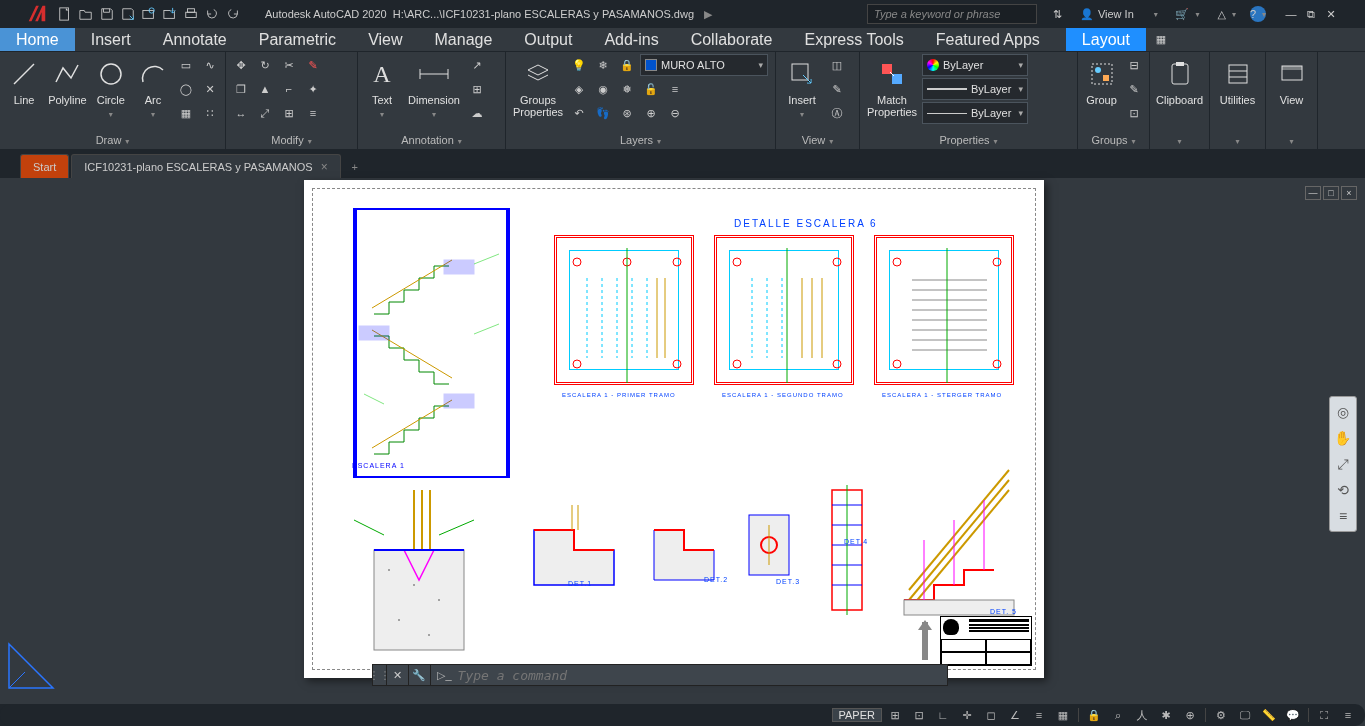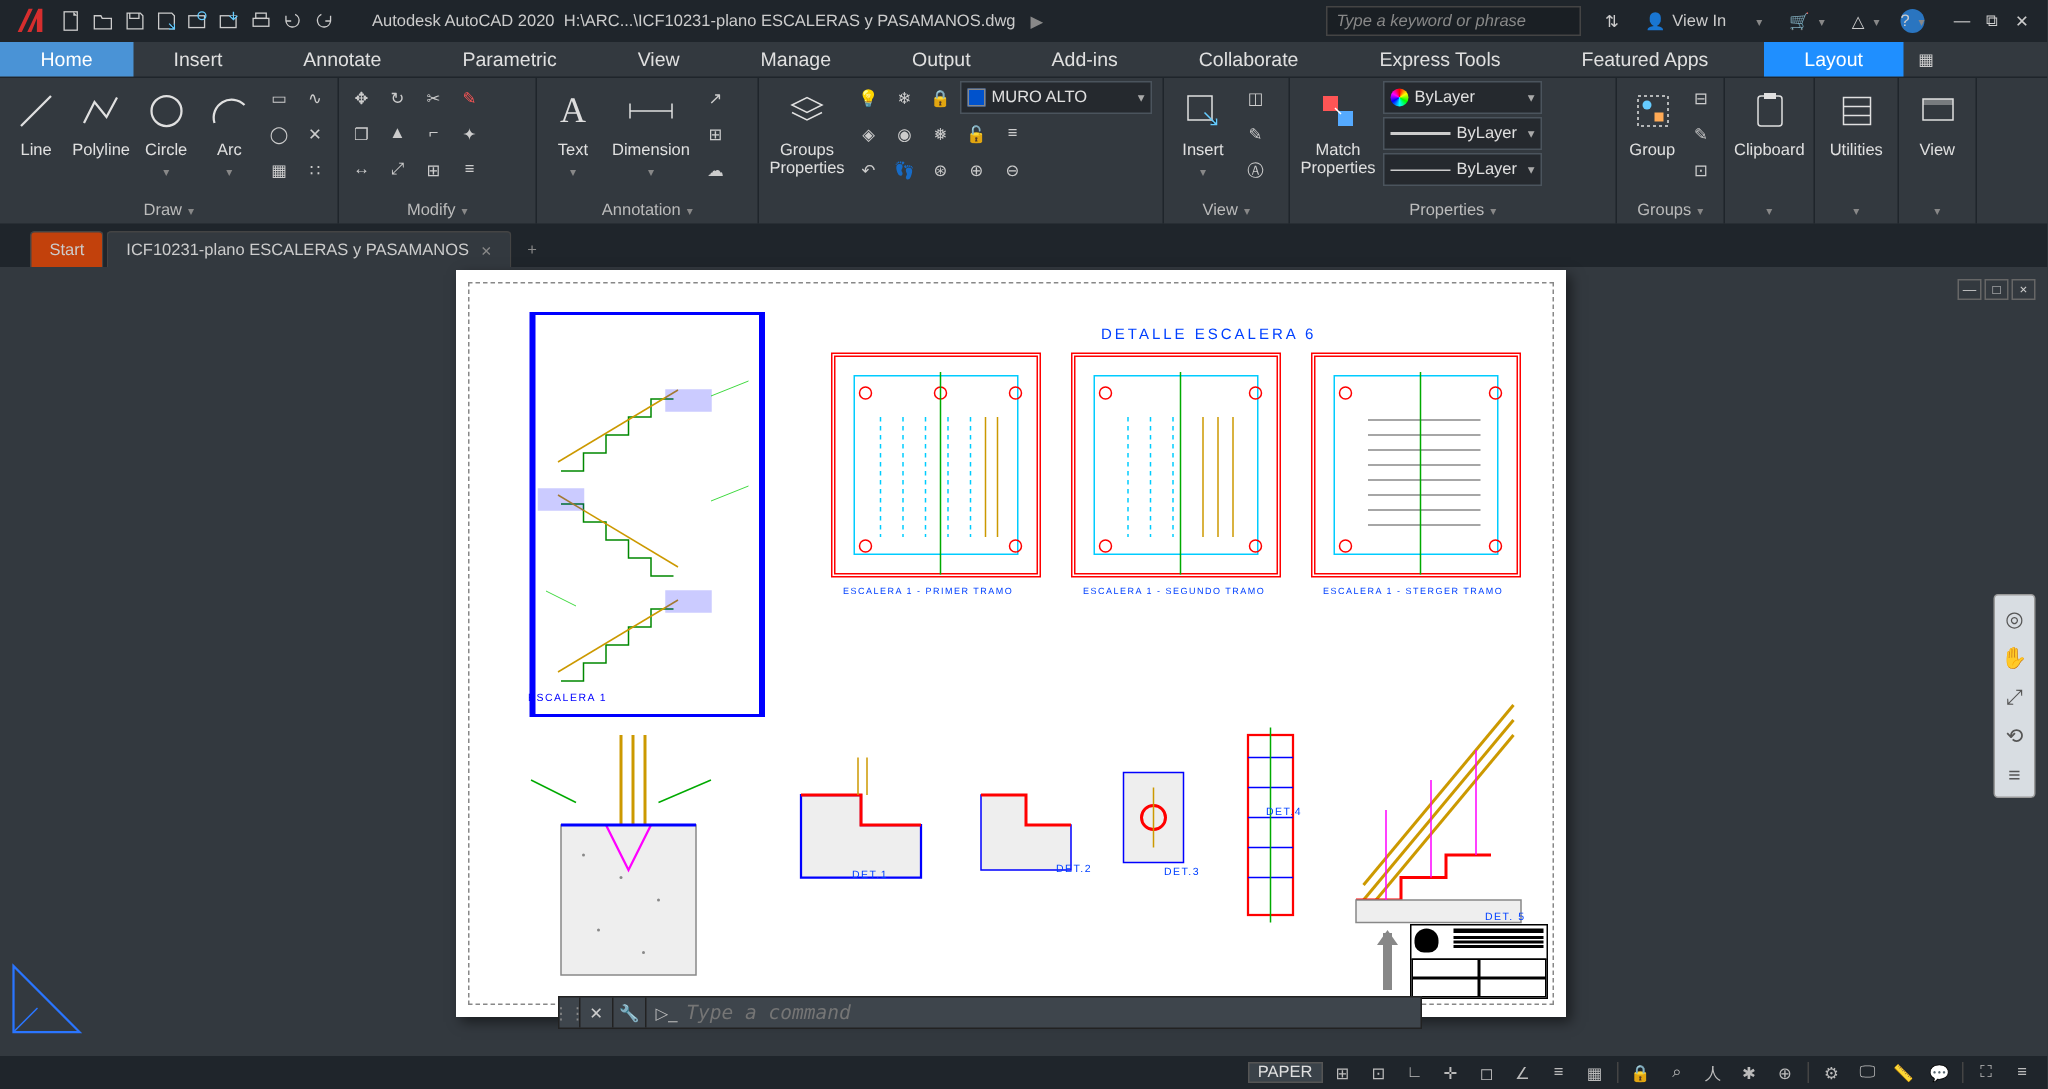--- a/index.html
+++ b/index.html
@@ -1,31 +1,31 @@
 <!DOCTYPE html>
 <html><head>
 <meta charset="utf-8">
 <style>
 * { margin:0; padding:0; box-sizing:border-box; font-family:"Segoe UI",Arial,sans-serif; user-select:none; }
 body { width:1365px; height:726px; background:#33393f; overflow:hidden; color:#e0e0e0; font-size:11px; position:relative; }
-.titlebar { height:28px; background:#1f252b; display:flex; align-items:center; padding:0 4px; gap:2px; }
+.titlebar { height:28px; background:#1f252b; display:flex; align-items:center; padding:0 21px; gap:2px; }
 .app-logo { width:32px; height:24px; display:flex; align-items:center; justify-content:center; }
 .app-logo svg { width:22px; height:22px; }
 .qat { display:flex; gap:1px; align-items:center; }
 .qat-btn { width:20px; height:20px; display:flex; align-items:center; justify-content:center; color:#ccc; cursor:pointer; }
 .title-text { margin-left:20px; color:#ccc; font-size:11px; white-space:nowrap; flex:0 0 auto; }
 .search-box { margin-left:auto; background:#1a1f24; border:1px solid #444; height:20px; width:170px; padding:0 6px; color:#888; font-style:italic; display:flex; align-items:center; }
 .title-right { display:flex; align-items:center; gap:10px; margin-left:10px; margin-right:4px; }
 .title-right .tbtn { color:#ccc; cursor:pointer; display:flex; align-items:center; gap:4px; font-size:11px; padding:2px 4px; }
 .title-right .dd::after { content:"▾"; font-size:8px; margin-left:2px; color:#888; }
 .win-ctrl { display:flex; gap:2px; margin-left:6px; }
 .win-ctrl span { width:18px; height:18px; display:flex; align-items:center; justify-content:center; color:#ccc; cursor:pointer; }
 
 .menubar { height:24px; background:#33393f; display:flex; align-items:stretch; border-bottom:1px solid #1f252b; }
-.menu-tab { padding:0 27px; display:flex; align-items:center; color:#e0e0e0; cursor:pointer; font-size:13px; }
+.menu-tab { padding:0 16px; display:flex; align-items:center; color:#e0e0e0; cursor:pointer; font-size:16px; }
 .menu-tab.active { background:#4a93d6; color:#fff; }
 .menu-tab.layout { background:#1f8fff; color:#fff; margin-left:10px; }
 .menu-gear { width:22px; display:flex; align-items:center; justify-content:center; color:#ccc; margin-left:4px; cursor:pointer; }
 
 .ribbon { height:98px; background:#33393f; display:flex; border-bottom:1px solid #1f252b; }
 .panel { border-right:1px solid #1f252b; display:flex; flex-direction:column; padding:2px 4px 0; }
 .panel-body { flex:1; display:flex; align-items:flex-start; gap:2px; }
 .panel-title { height:18px; display:flex; align-items:center; justify-content:center; color:#bbb; font-size:11px; gap:4px; }
 .panel-title .dd-arrow::after { content:"▾"; font-size:8px; color:#888; }
 .big-btn { display:flex; flex-direction:column; align-items:center; justify-content:flex-start; width:48px; padding:4px 2px; cursor:pointer; gap:4px; }
@@ -55,21 +55,21 @@
 
 .cmd-bar { position:absolute; left:372px; bottom:18px; width:576px; height:22px; background:#3e454c; border:1px solid #222; display:flex; align-items:center; }
 .cmd-bar .hdl { width:14px; display:flex; align-items:center; justify-content:center; color:#888; border-right:1px solid #222; height:100%; }
 .cmd-bar .ico-c { width:22px; display:flex; align-items:center; justify-content:center; color:#ccc; height:100%; border-right:1px solid #222; }
 .cmd-bar .prompt { padding:0 6px; color:#bbb; font-size:11px; }
 .cmd-bar input { background:transparent; border:none; color:#ccc; font-family:Consolas,monospace; font-style:italic; font-size:13px; outline:none; flex:1; }
 .layout-strip { position:absolute; left:0; bottom:0; height:22px; display:flex; align-items:stretch; background:#1f252b; }
 .lt { padding:0 12px; display:flex; align-items:center; color:#ccc; font-size:11px; cursor:pointer; border-right:1px solid #33393f; }
 .lt.active { background:#4a93d6; color:#fff; font-weight:bold; }
 
-.statusbar { position:absolute; left:0; right:0; bottom:0; height:22px; background:#1f252b; display:flex; align-items:center; justify-content:flex-end; padding:0 6px; gap:2px; }
+.statusbar { position:absolute; left:0; right:0; bottom:0; height:22px; background:#1f252b; display:flex; align-items:center; justify-content:flex-end; padding:0 6px; gap:2px;border-radius:10px; }
 .sb-btn { width:22px; height:18px; display:flex; align-items:center; justify-content:center; color:#bbb; cursor:pointer; font-size:11px; }
 .sb-txt { color:#e0e0e0; font-size:11px; padding:0 6px; }
 .sb-sep { width:1px; height:14px; background:#444; margin:0 2px; }
 .draw-title { position:absolute; font-size:8px; color:#0040ff; letter-spacing:1px; font-family:Arial; }
 .det-frame { border:3px double #f00; position:absolute; }
 .det-inner { position:absolute; border:1px solid #0cf; }
 .stair-sec { position:absolute; }
 </style>
 </head>
 <body>
@@ -306,20 +306,24 @@
         </div>
         <div style="display:flex;gap:2px">
           <span class="sm-btn">↶</span>
           <span class="sm-btn">👣</span>
           <span class="sm-btn">⊛</span>
           <span class="sm-btn">⊕</span>
           <span class="sm-btn">⊖</span>
         </div>
       </div>
     </div>
+    <div class="panel-title">
+        <span>Layers</span>
+        <span class="dd-arrow"></span>
+      </div>
   </div>
 
   <div class="panel" style="width:84px">
     <div class="panel-body">
       <div class="big-btn" style="width:44px">
           <div class="ico">
             <svg width="26" height="26">
               <rect x="3" y="3" width="16" height="16" fill="none" stroke="#e0e0e0"></rect>
               <path d="M14 14 L22 22 M18 22 L22 22 L22 18" stroke="#6cf"></path>
             </svg>

